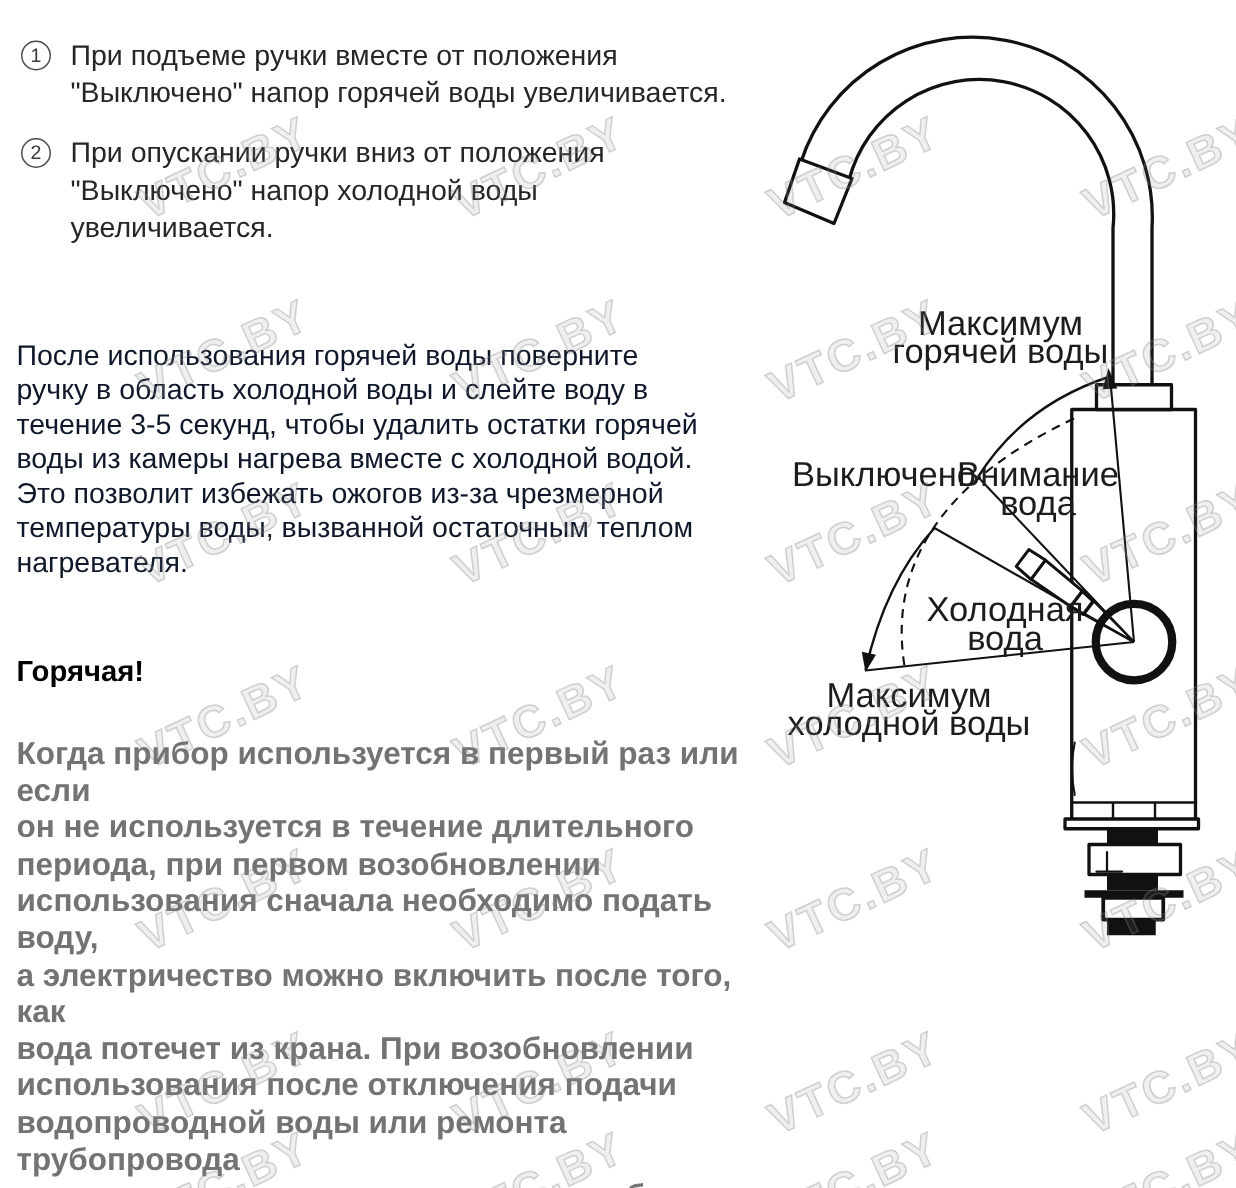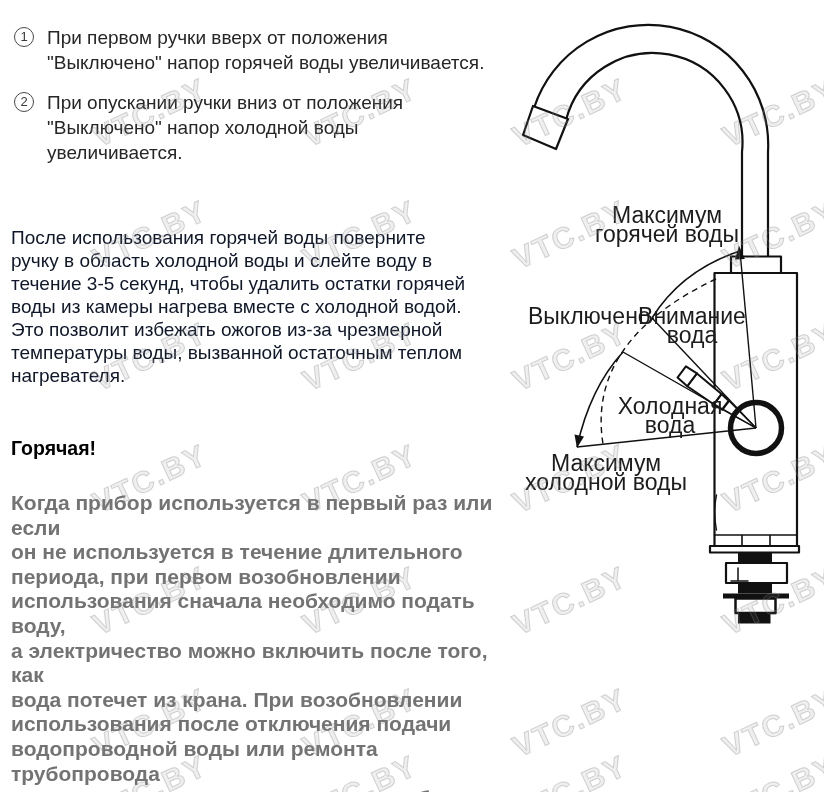--- a/index.html
+++ b/index.html
@@ -38,21 +38,21 @@
       color:rgba(135,135,135,0.13);-webkit-text-stroke:1px rgba(135,135,135,0.35);
       transform:translate(-50%,-50%) rotate(-25deg);}
 </style>
 </head>
 <body>
 
 <div class="page">
 
   <div class="item item-1">
     <span class="item-num">1</span>
-    <div class="item-text">При первом ручки вверх от положения
+    <div class="item-text">При подъеме ручки вместе от положения
 "Выключено" напор горячей воды увеличивается.</div>
   </div>
   <div class="item item-2">
     <span class="item-num">2</span>
     <div class="item-text">При опускании ручки вниз от положения
 "Выключено" напор холодной воды
 увеличивается.</div>
   </div>
   <div class="para">После использования горячей воды поверните
 ручку в область холодной воды и слейте воду в

